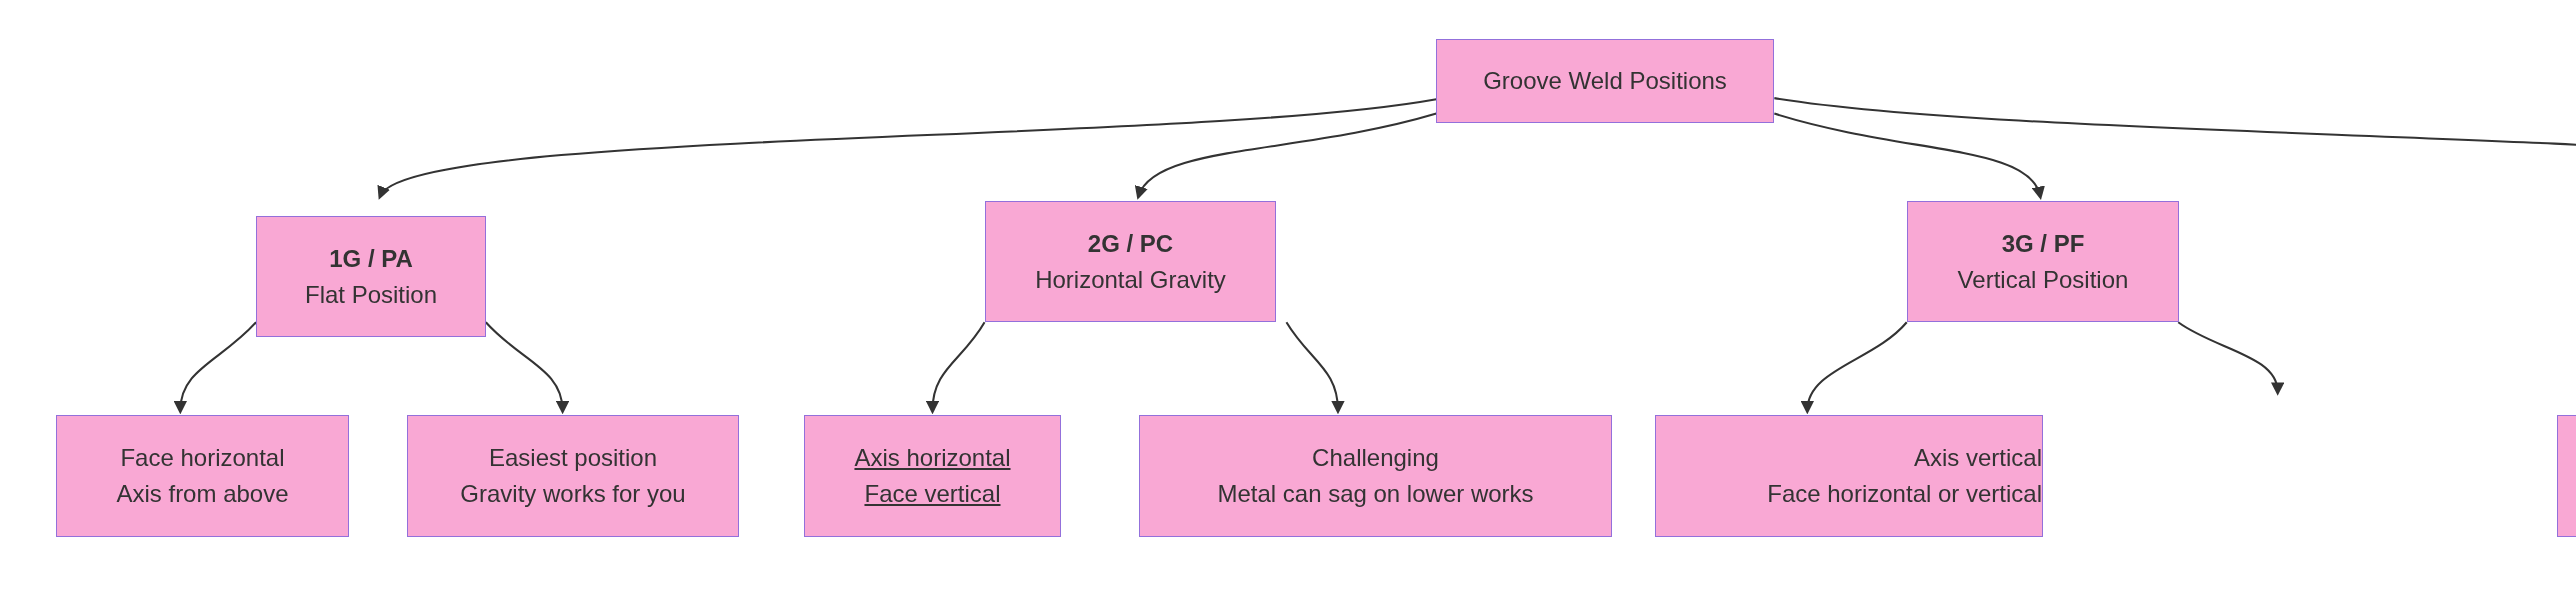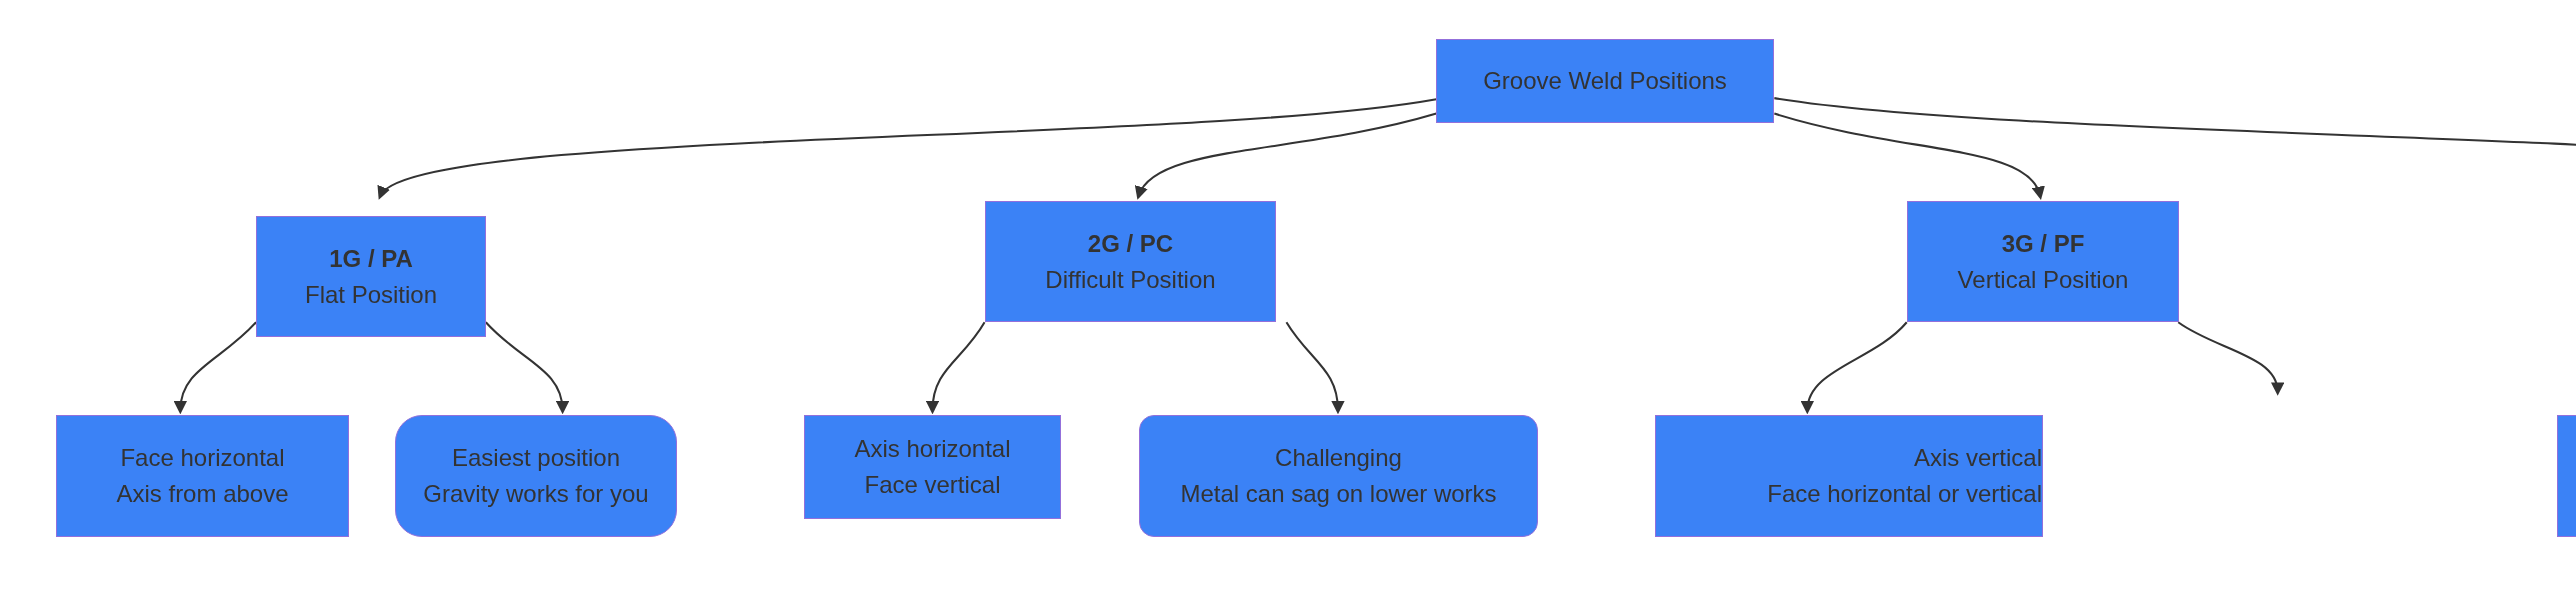--- a/index.html
+++ b/index.html
@@ -13,21 +13,21 @@
     overflow: hidden;
   }
   .edges {
     position: absolute;
     left: 0; top: 0;
     width: 3373px; height: 595px;
   }
   .node {
     position: absolute;
     box-sizing: border-box;
-    background: #3b82f6;
+    background: #f9a8d4;
     border: 1.8px solid #9370DB;
     display: flex;
     flex-direction: column;
     align-items: center;
     justify-content: center;
     text-align: center;
     font-size: 24px;
     line-height: 36px;
     color: #333333;
   }
@@ -64,40 +64,40 @@
   <div class="node" style="left:1436px; top:39px; width:338px; height:84px;">
     <span class="line">Groove Weld Positions</span>
   </div>
 
   <div class="node" style="left:256px; top:216px; width:230px; height:121px;">
     <span class="line bold">1G / PA</span>
     <span class="line">Flat Position</span>
   </div>
   <div class="node" style="left:985px; top:201px; width:291px; height:121px;">
     <span class="line bold">2G / PC</span>
-    <span class="line">Difficult Position</span>
+    <span class="line">Horizontal Gravity</span>
   </div>
   <div class="node" style="left:1907px; top:201px; width:272px; height:121px;">
     <span class="line bold">3G / PF</span>
     <span class="line">Vertical Position</span>
   </div>
 
   <div class="node" style="left:56px; top:415px; width:293px; height:122px;">
     <span class="line">Face horizontal</span>
     <span class="line">Axis from above</span>
   </div>
-  <div class="node" style="left:395px; top:415px; width:282px; height:122px;border-radius:27px;">
+  <div class="node" style="left:407px; top:415px; width:332px; height:122px;">
     <span class="line">Easiest position</span>
     <span class="line">Gravity works for you</span>
   </div>
-  <div class="node" style="left:804px; top:415px; width:257px; height:104px;">
+  <div class="node" style="left:804px; top:415px; width:257px; height:122px;text-decoration:underline;">
     <span class="line">Axis horizontal</span>
     <span class="line">Face vertical</span>
   </div>
-  <div class="node" style="left:1139px; top:415px; width:399px; height:122px;border-radius:15px;">
+  <div class="node" style="left:1139px; top:415px; width:473px; height:122px;">
     <span class="line">Challenging</span>
     <span class="line">Metal can sag on lower works</span>
   </div>
   <div class="node" style="left:1655px; top:415px; width:388px; height:122px;align-items:flex-end;">
     <span class="line">Axis vertical</span>
     <span class="line">Face horizontal or vertical</span>
   </div>
   <div class="node" style="left:2557px; top:415px; width:345px; height:122px;">
     
     

